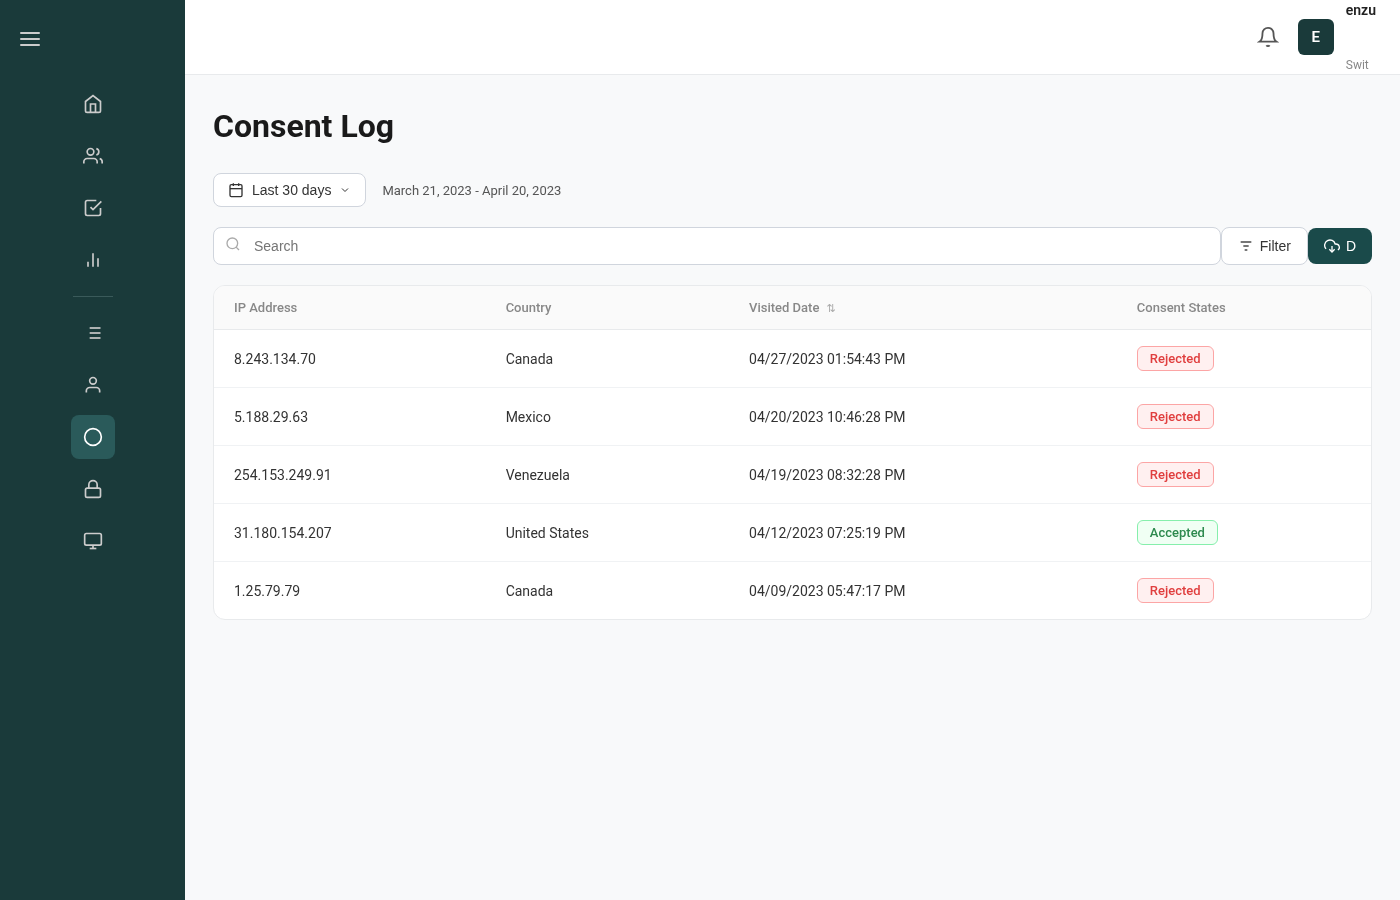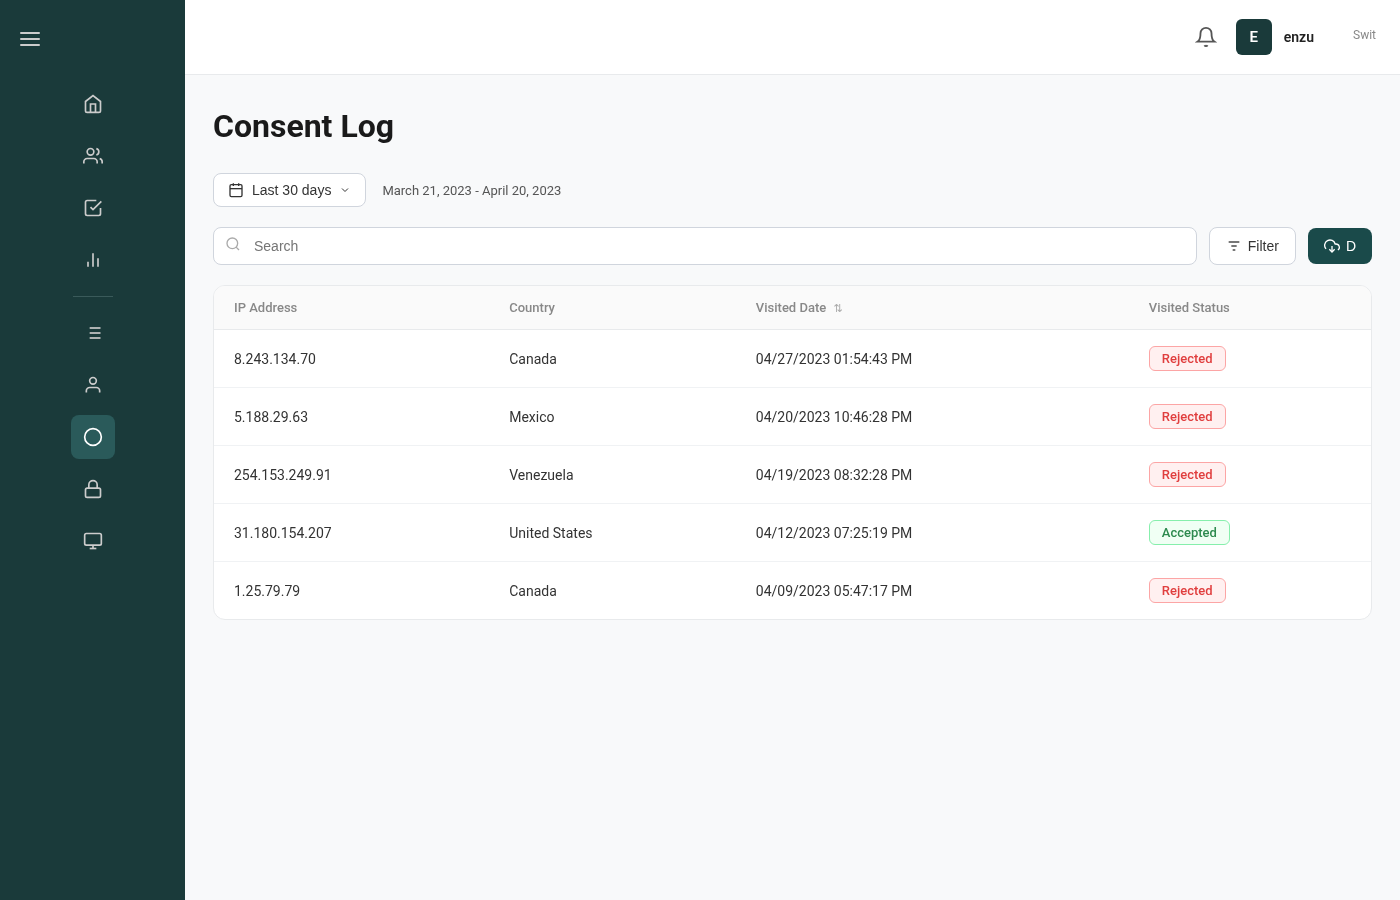--- a/index.html
+++ b/index.html
@@ -121,20 +121,21 @@
       display: flex;
       align-items: center;
       justify-content: center;
       font-weight: 600;
       font-size: 15px;
       cursor: pointer;
     }
 
     .user-info {
       display: flex;
+      flex-direction: column;
       line-height: 1.3;
       gap: 39px;
     }
 
     .user-name {
       font-weight: 600;
       font-size: 14px;
       color: #222;
     }
 
@@ -181,21 +182,21 @@
     .date-range-text {
       font-size: 13px;
       color: #555;
       margin-left: 4px;
     }
 
     
     .search-row {
       display: flex;
       align-items: center;
-      gap: 12px;
+      gap: 0;
       margin-bottom: 20px;
     }
 
     .search-container {
       flex: 1;
       position: relative;
     }
 
     .search-input {
       width: 100%;
@@ -469,21 +470,21 @@
     <div class="table-container">
       <table>
         <thead>
           <tr>
             <th>IP Address</th>
             <th>Country</th>
             <th style="cursor:pointer;">
               Visited Date
               <span class="sort-icon">⇅</span>
             </th>
-            <th>Visited Status</th>
+            <th>Consent States</th>
           </tr>
         </thead>
         <tbody id="table-body">
         <tr>
       <td>8.243.134.70</td>
       <td>Canada</td>
       <td>04/27/2023 01:54:43 PM</td>
       <td>
         <span class="badge badge-rejected">Rejected</span>
       </td>

